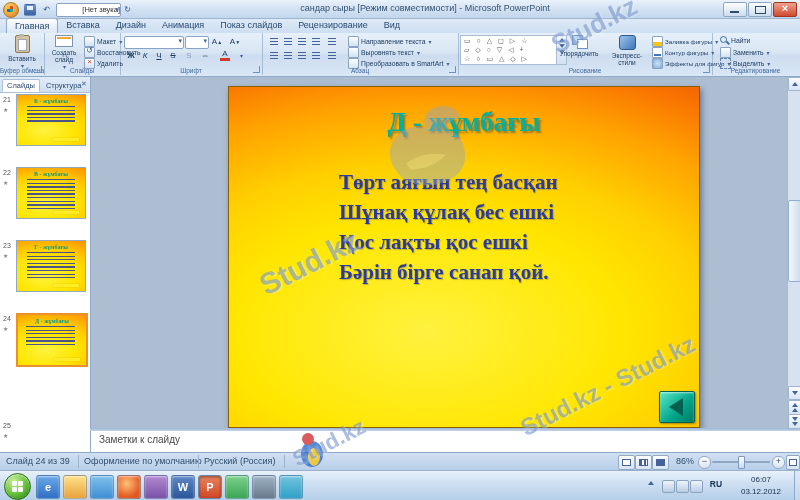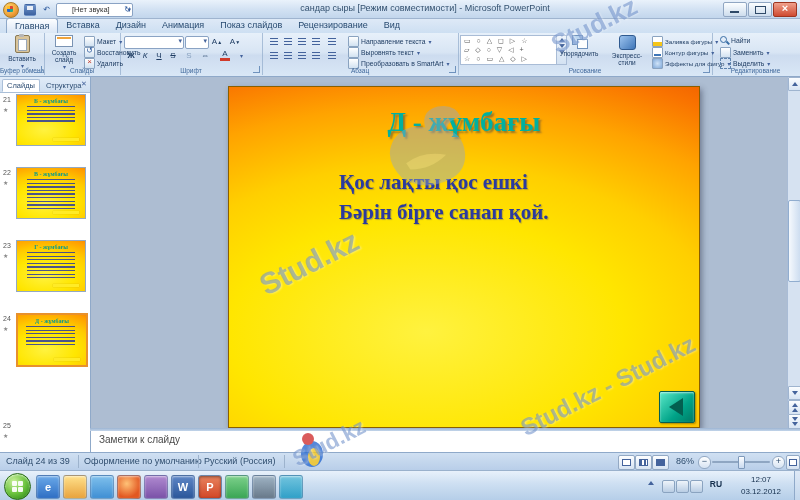--- a/index.html
+++ b/index.html
@@ -8,21 +8,21 @@
   .abs{position:absolute;}
   
   .titlebar{left:0;top:0;width:800px;height:18px;background:linear-gradient(#eaf2fb,#d3e2f3 50%,#c2d6ec);border-bottom:1px solid #9fb4cf;z-index:5;}
   .orb{left:3px;top:2px;width:14px;height:14px;border-radius:50%;background:radial-gradient(circle at 35% 30%,#ffd76e,#f0a43c 55%,#c96f1a);border:1px solid #a97c28;}
   .orb i{position:absolute;left:3px;top:3px;width:6px;height:6px;border-radius:1px;background:conic-gradient(#d43 0 25%,#2a8 0 50%,#26c 0 75%,#fb2 0);}
   .qbtn{top:3px;width:13px;height:12px;border:1px solid rgba(130,150,180,.0);border-radius:2px;text-align:center;font-size:8px;line-height:12px;color:#33516f;}
   .ic-save{background:linear-gradient(#6f93c9,#3c62a0);border-radius:2px;width:10px;height:10px;top:4px;}
   .ic-save::after{content:"";position:absolute;left:2px;top:1px;width:6px;height:4px;background:#e9eef6;}
   .ic-undo::after{content:"↶";color:#2d5a9e;}
   .ic-redo::after{content:"↻";color:#2d5a9e;}
-  .qcombo{top:3px;left:56px;width:60px;height:12px;background:#fff;border:1px solid #8aa3c4;border-radius:2px;font-size:7.5px;line-height:11px;color:#333;padding-left:15px;white-space:nowrap;}
+  .qcombo{top:3px;left:56px;width:60px;height:12px;background:#fff;border:1px solid #8aa3c4;border-radius:2px;font-size:7.5px;line-height:11px;color:#333;padding-left:3px;white-space:nowrap;text-align:right;}
   .qcombo::after{content:"▾";position:absolute;right:1px;top:0;font-size:7px;color:#44639c;}
   .tbar-title{left:140px;right:90px;top:3px;text-align:center;font-size:9px;color:#33516f;white-space:nowrap;overflow:hidden;}
   .winbtns{right:3px;top:2px;display:flex;gap:1px;}
   .wb{width:22px;height:13px;border:1px solid #90a6c2;border-radius:2px;background:linear-gradient(#fcfeff,#cddded);position:relative;}
   .wb-min::after{content:"";position:absolute;left:6px;bottom:3px;width:9px;height:2px;background:#2f4a68;}
   .wb-max::after{content:"";position:absolute;left:6px;top:3px;width:9px;height:6px;border:1.5px solid #2f4a68;}
   .wb-close{background:linear-gradient(#f0a18c,#cf4a31);border-color:#9e3520;}
   .wb-close::after{content:"×";position:absolute;left:0;right:0;top:-1px;text-align:center;color:#fff;font-size:11px;font-weight:bold;}
   
   .tabrow{left:0;top:18px;width:800px;height:15px;background:linear-gradient(#dfeaf7,#cddff2);border-bottom:1px solid #8fa9c9;display:flex;padding-left:6px;z-index:4;}
@@ -372,20 +372,22 @@
 
     <div class="thumb t25" style="top:344px">
       <div class="tnum">25</div>
       <div class="tstar"></div>
     </div>
   </div>
 
   <div class="abs slide">
     <div class="stitle">Д - жұмбағы</div>
     <div class="sbody">
+      <div>Төрт аяғын тең басқан</div>
+      <div>Шұнақ құлақ бес ешкі</div>
       <div>Қос лақты қос ешкі</div>
       <div>Бәрін бірге санап қой.</div>
     </div>
     <div class="navbtn">
       <div class="navtri"></div>
     </div>
   </div>
 
   <div class="abs vs"></div>
   <div class="vsb" style="top:77px;height:12px">
@@ -453,21 +455,21 @@
     <div class="tico" style="left:252px;background:linear-gradient(#9fb3c4,#68798a)"></div>
     <div class="tico" style="left:279px;background:linear-gradient(#72c4de,#30a0c8)"></div>
     <div class="trayup">
         <div class="tri-u"></div>
       </div>
     <div class="trayico" style="left:662px"></div>
     <div class="trayico" style="left:676px"></div>
     <div class="trayico" style="left:690px"></div>
     <div class="lang">RU</div>
     <div class="clock">
-      <div>12:07</div>
+      <div>06:07</div>
       <div>03.12.2012</div>
     </div>
     <div class="desk"></div>
   </div>
 
   <div class="wm wm1">Stud.kz</div>
   <div class="wm wm2">Stud.kz</div>
   <div class="wm wm3">Stud.kz - Stud.kz</div>
   <div class="wm wm4">Stud.kz</div>
   <svg class="bird" viewBox="0 0 100 100">

